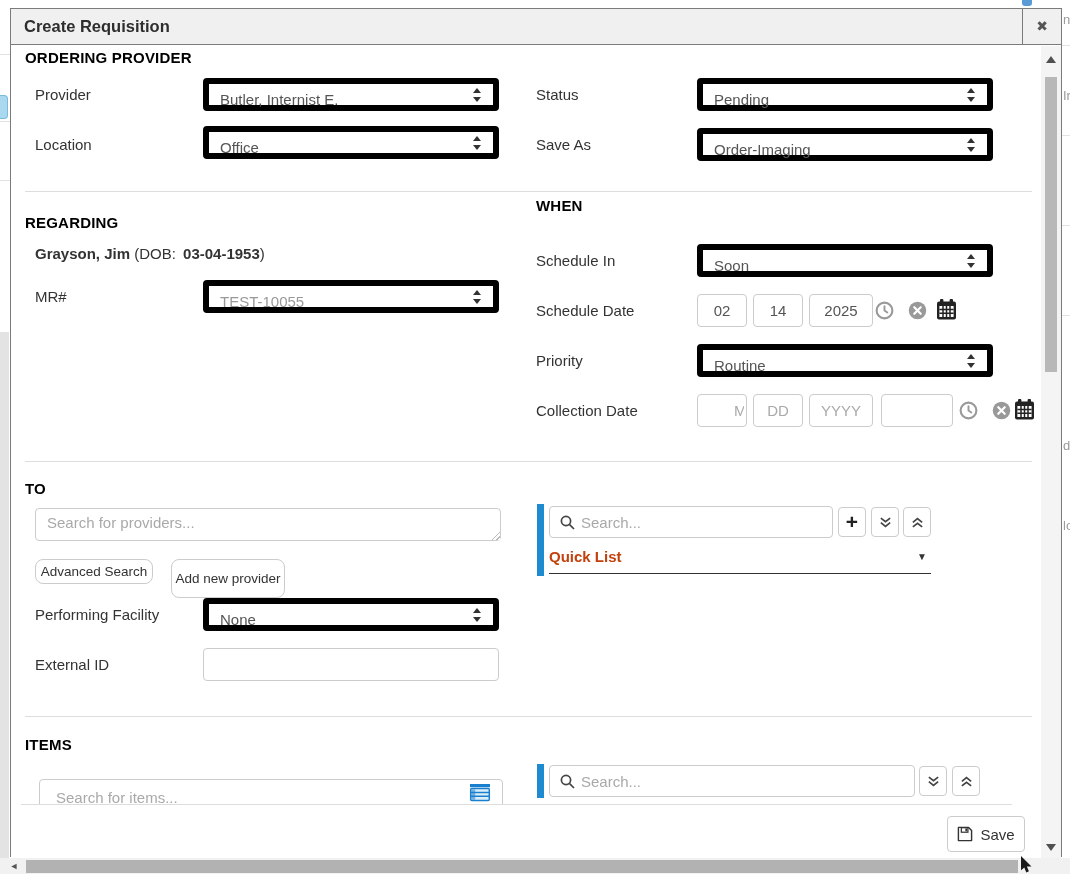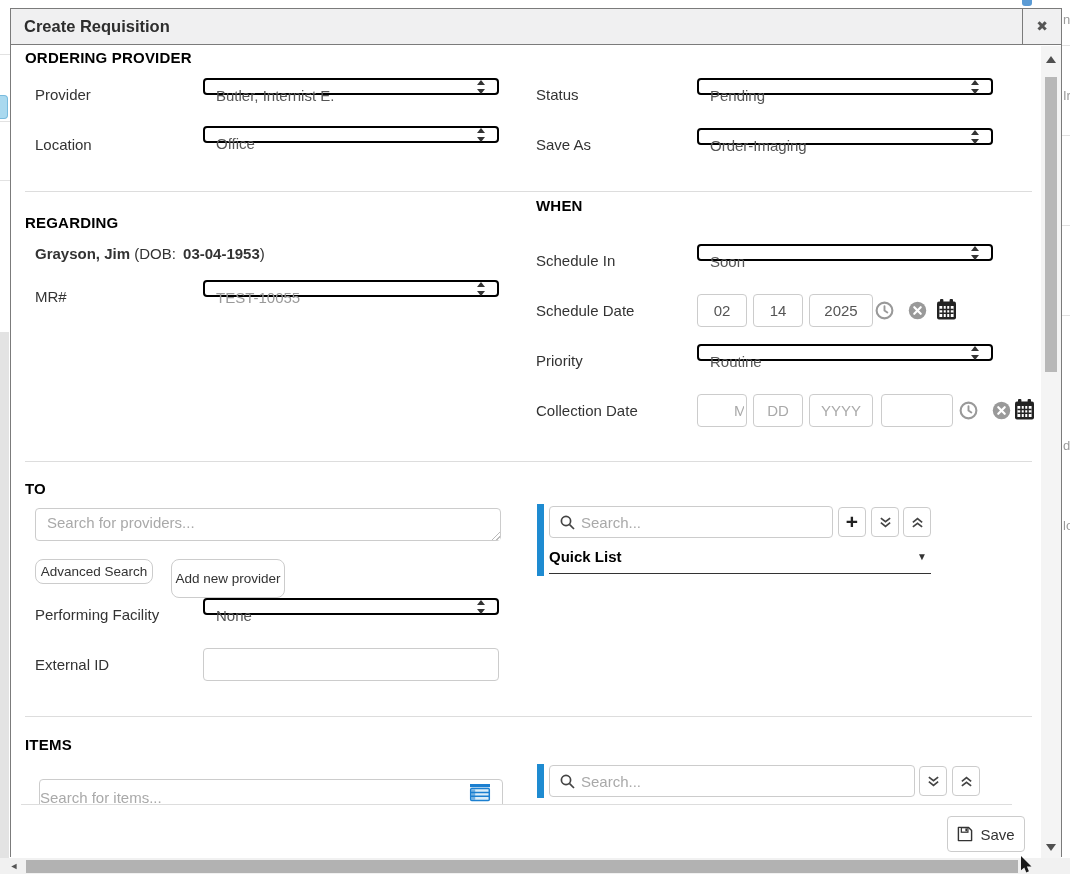--- a/index.html
+++ b/index.html
@@ -21,48 +21,48 @@
   
   .modal { position:absolute; left:10px; top:8px; width:1052px; height:849px; background:#fff; border:1px solid #7b7b7b; }
   .titlebar { position:absolute; left:0; top:0; width:1050px; height:36px; background:#f0f0f1; border-bottom:1px solid #7b7b7b; }
   .title { position:absolute; left:13px; top:0; line-height:34px; font-size:16.5px; font-weight:bold; color:#2e2e2e; }
   .closebtn { position:absolute; right:0; top:0; width:39px; height:35px; border-left:1px solid #7b7b7b; text-align:center; line-height:35px; font-size:14px; color:#555; cursor:pointer; }
 
   .hdr { position:absolute; font-size:15px; font-weight:bold; color:#000; letter-spacing:.2px; }
   .lbl { position:absolute; font-size:15px; color:#333; line-height:33px; white-space:nowrap; }
   .divider { position:absolute; left:14px; width:1007px; height:1px; background:#ddd; }
 
-  .sel { position:absolute; height:17px; background:#fff; border:2px solid #000000; border-radius:4px; cursor:pointer; }
+  .sel { position:absolute; height:33px; background:#fff; border:6px solid #000000; border-radius:4px; cursor:pointer; }
   .sel .txt { position:absolute; left:11px; top:0; line-height:31px; font-size:15px; color:#555; white-space:nowrap; }
   .sel .txt.muted { color:#999; }
   .caret { position:absolute; right:11px; top:50%; margin-top:-8px; width:9px; height:16px; }
   .caret::before { content:""; position:absolute; left:0; top:1px; border-left:4.5px solid transparent; border-right:4.5px solid transparent; border-bottom:5.5px solid #333; }
   .caret::after { content:""; position:absolute; left:0; bottom:1px; border-left:4.5px solid transparent; border-right:4.5px solid transparent; border-top:5.5px solid #333; }
 
-  .tinput { position:absolute; height:33px; border:1px solid #ccc; border-radius:4px; font-family:inherit; font-size:15px; color:#555; padding:0 0; background:#fff; outline:none; }
+  .tinput { position:absolute; height:33px; border:1px solid #ccc; border-radius:4px; font-family:inherit; font-size:15px; color:#555; padding:0 16px; background:#fff; outline:none; }
   .dinput { text-align:center; padding:0 2px; }
   input::placeholder, textarea::placeholder { color:#a9a9a9; opacity:1; }
 
   .patient { position:absolute; font-size:15px; color:#333; }
   .patient b { font-weight:bold; }
 
   .icon { position:absolute; cursor:pointer; }
 
   .btn { position:absolute; background:#fff; border:1px solid #ccc; border-radius:8px; font-family:inherit; font-size:13.5px; color:#333; line-height:23px; text-align:center; cursor:pointer; }
 
   .bluebar { position:absolute; width:7px; background:#1e8bd1; }
   .searchbox { position:absolute; height:32px; border:1px solid #ccc; border-radius:4px; background:#fff; }
   .searchbox svg { position:absolute; left:10px; top:8px; }
   .searchbox input { position:absolute; left:31px; top:1px; height:28px; border:none; outline:none; font-family:inherit; font-size:15px; color:#555; width:calc(100% - 40px); background:transparent; }
   .sq-btn { position:absolute; width:28px; height:30px; background:#fff; border:1px solid #ccc; border-radius:4px; display:flex; align-items:center; justify-content:center; cursor:pointer; }
   .sq-btn .plus { font-size:21px; font-weight:bold; color:#222; line-height:1; margin-top:-2px; }
   .chev-up svg { transform:rotate(180deg); }
 
   .qlist-row { position:absolute; cursor:pointer; }
-  .qlist-text { position:absolute; left:0; top:0; font-size:15px; font-weight:bold; color:#000000; }
+  .qlist-text { position:absolute; left:0; top:0; font-size:15px; font-weight:bold; color:#c2410c; }
   .qlist-caret { position:absolute; right:4px; top:3px; font-size:10px; color:#333; }
   .qlist-underline { position:absolute; height:1px; background:#333; }
 
   textarea.prov { position:absolute; resize:none; border:1px solid #ccc; border-radius:4px; font-family:inherit; font-size:15px; padding:5px 11px; color:#555; overflow:hidden; outline:none; background:#fff; }
   .rhandle { position:absolute; width:9px; height:9px; background:repeating-linear-gradient(-45deg,#fff 0 2px,#bbb 2px 3px); clip-path:polygon(100% 0,100% 100%,0 100%); pointer-events:none; }
 
   .footer { position:absolute; left:0; top:796px; width:1030px; height:52px; background:#fff; }
   .footer-line { position:absolute; left:10px; top:795px; width:991px; height:1px; background:#ddd; }
   .save-btn { position:absolute; left:936px; top:807px; width:78px; height:36px; background:#fff; border:1px solid #ccc; border-radius:4px; display:flex; align-items:center; justify-content:center; gap:7px; font-size:15px; color:#333; cursor:pointer; }
 

